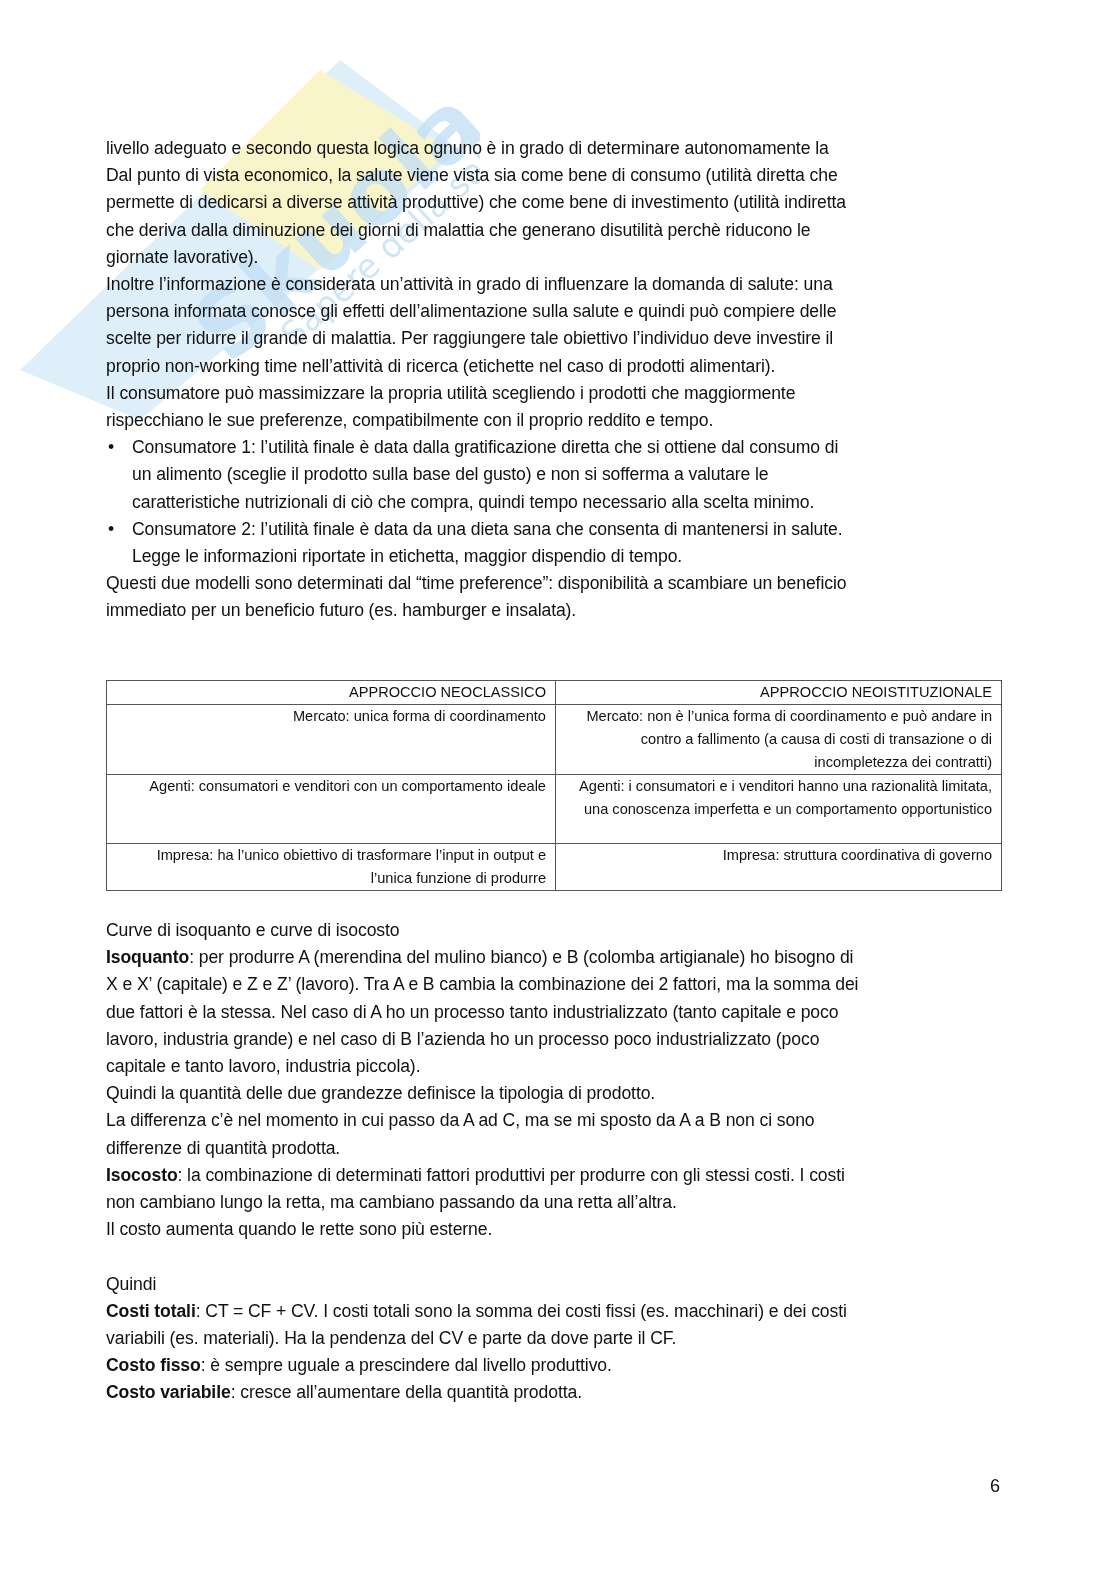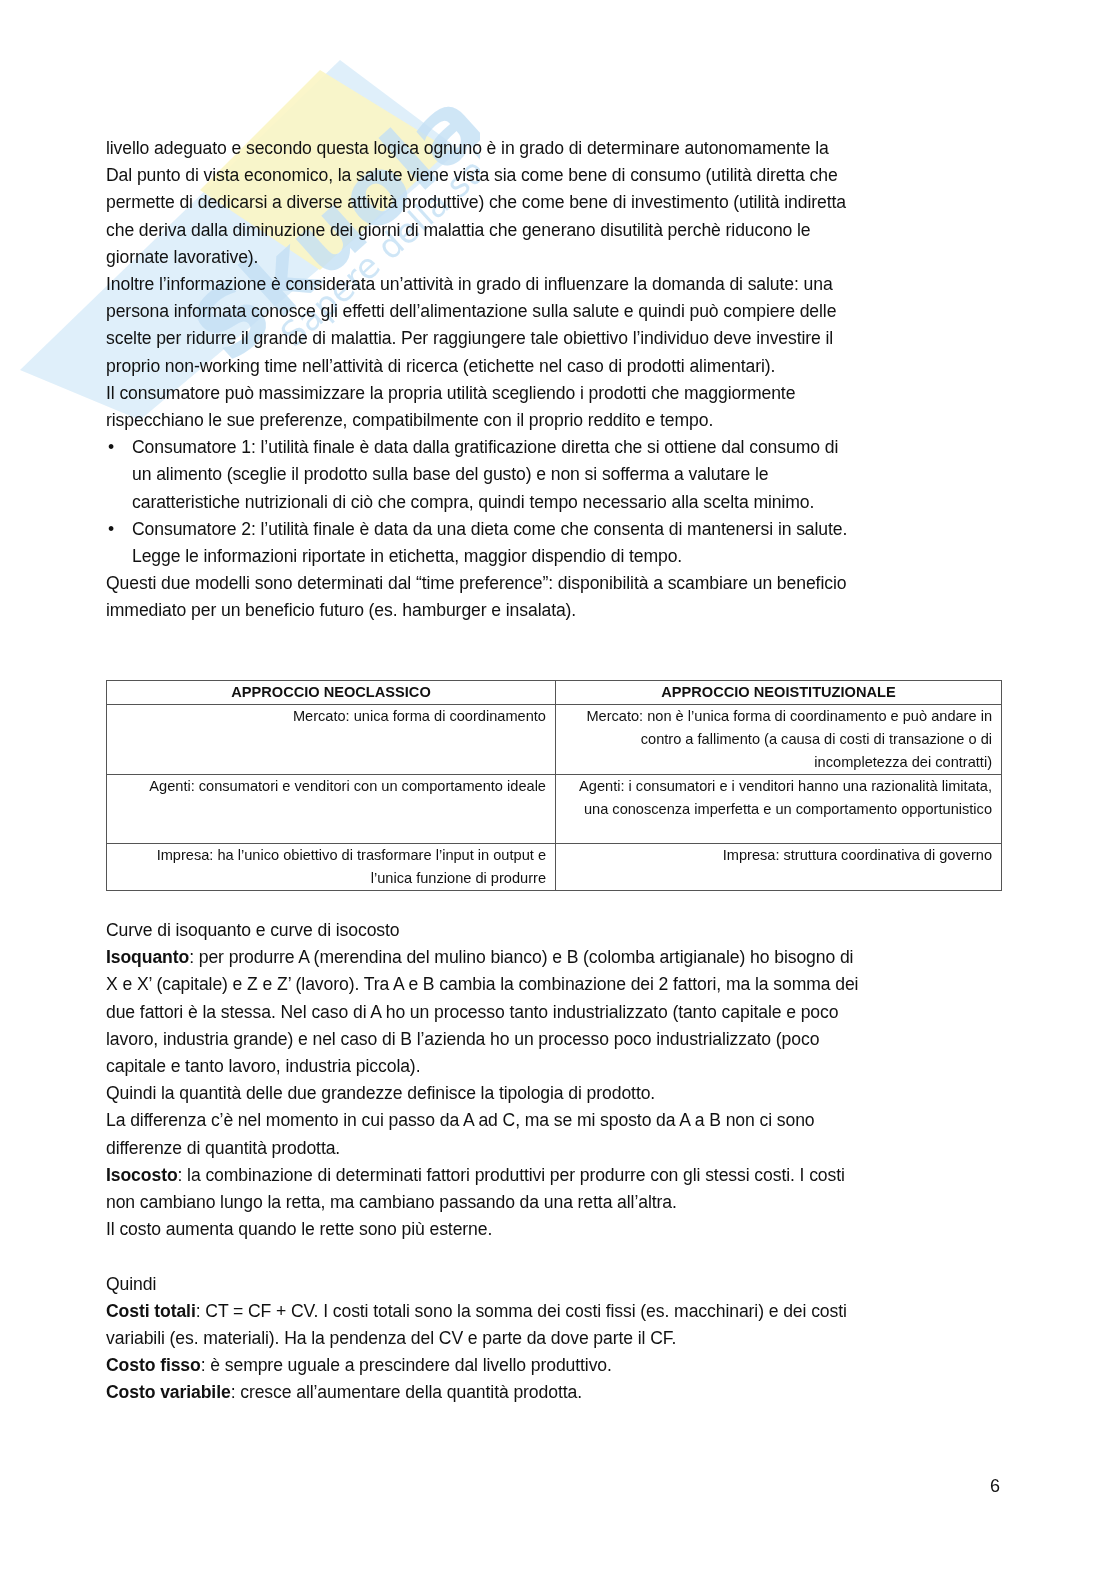--- a/index.html
+++ b/index.html
@@ -9,21 +9,21 @@
   .page { position: absolute; left: 106px; top: 135px; width: 900px; z-index: 1; }
   .line { font-size: 17.6px; line-height: 27.2px; white-space: nowrap; letter-spacing: -0.1px; }
   .bul { position: relative; padding-left: 26px; }
   .bul .dot { position: absolute; left: 2px; top: 0; }
   .ind { padding-left: 26px; }
   b { font-weight: bold; }
   .heading { font-weight: normal; }
   table.cmp { position: absolute; left: 106px; top: 680px; width: 896px; border-collapse: collapse; z-index: 1; }
   table.cmp th, table.cmp td { border: 1.3px solid #555; font-size: 14.6px; line-height: 23px;
       vertical-align: top; padding: 0 9px; text-align: right; font-weight: normal; }
-  table.cmp th { text-align: center; font-weight: bold; height: 22px; }
+  table.cmp th { text-align: right; font-weight: normal; height: 22px; }
   table.cmp td.c1 { width: 430px; }
   .r1 td { height: 68px; }
   .r2 td { height: 68px; }
   .r3 td { height: 46px; }
   .sec2 { position: absolute; left: 106px; top: 917px; width: 900px; z-index: 1; }
   .pageno { position: absolute; left: 990px; top: 1476px; font-size: 18px; z-index: 1; }
 </style>
 </head>
 <body>
 
@@ -49,21 +49,21 @@
 
   <div>
     <div class="line bul">
       <span class="dot">•</span>
       <span>Consumatore 1: l’utilità finale è data dalla gratificazione diretta che si ottiene dal consumo di</span>
     </div>
     <div class="line ind">un alimento (sceglie il prodotto sulla base del gusto) e non si sofferma a valutare le</div>
     <div class="line ind">caratteristiche nutrizionali di ciò che compra, quindi tempo necessario alla scelta minimo.</div>
     <div class="line bul">
       <span class="dot">•</span>
-      <span>Consumatore 2: l’utilità finale è data da una dieta come che consenta di mantenersi in salute.</span>
+      <span>Consumatore 2: l’utilità finale è data da una dieta sana che consenta di mantenersi in salute.</span>
     </div>
     <div class="line ind">Legge le informazioni riportate in etichetta, maggior dispendio di tempo.</div>
   </div>
 
   <div class="line">Questi due modelli sono determinati dal “time preference”: disponibilità a scambiare un beneficio</div>
   <div class="line">immediato per un beneficio futuro (es. hamburger e insalata).</div>
 </div>
 
 <table class="cmp">
   <tbody>

